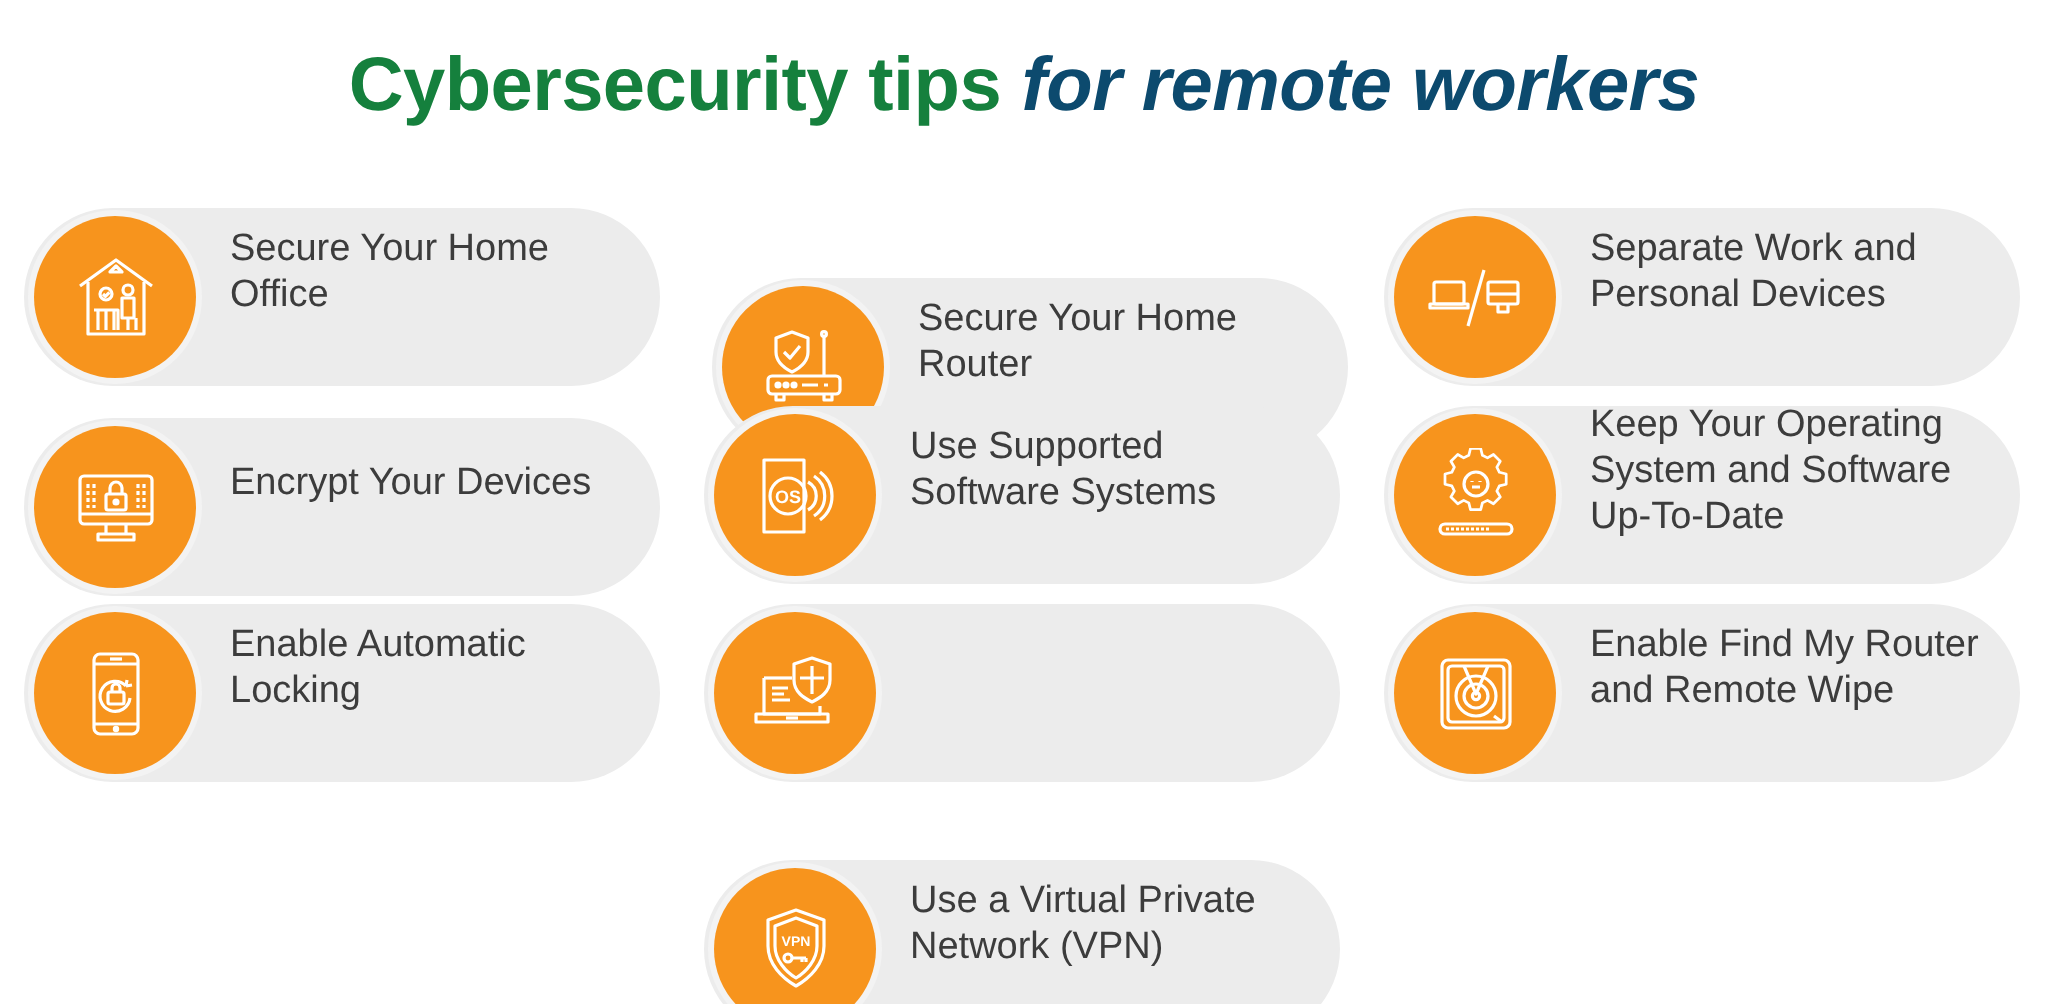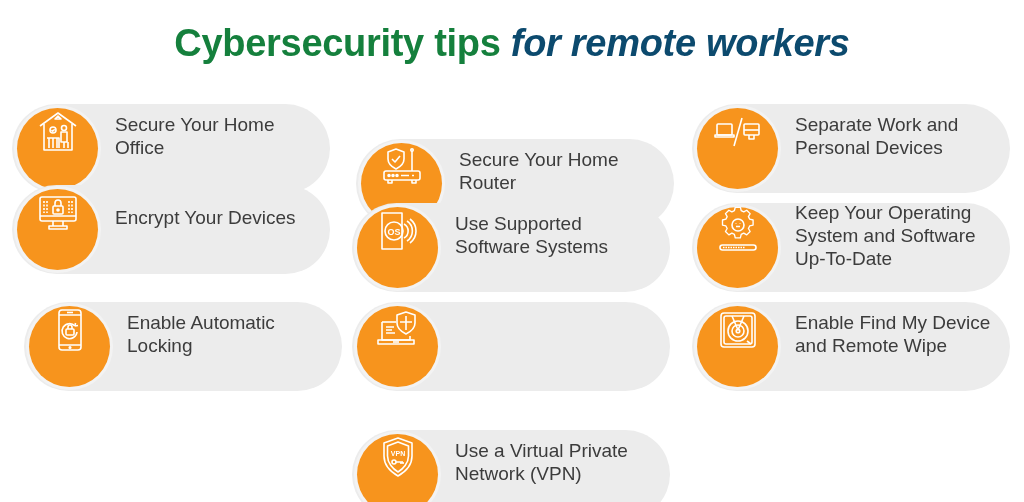--- a/index.html
+++ b/index.html
@@ -12,21 +12,21 @@
     font-size:38px; font-weight:bold; letter-spacing:-0.3px;
   }
   .title .accent { color:#15803d; }
   .title .rest { color:#0c4a6e;font-style:italic; }
   .pill {
     position:absolute; height:89px; width:318px; border-radius:45px;
     background:#ececec;
   }
   .circle {
     position:absolute; left:5px; top:4px; width:81px; height:81px; border-radius:50%;
-    background:#F7941D; display:flex; justify-content:center;
+    background:#F7941D; display:flex; align-items:center; justify-content:center;
     box-shadow: 0 0 0 3px #f3f3f3;
   }
   .circle svg { width:48px; height:48px; }
   .label {
     position:absolute; left:103px; top:0; height:64px; right:16px;
     display:flex; align-items:center;
     font-size:19px; line-height:23px; color:#3c3c3c;
   }
 </style>
 </head>
@@ -78,21 +78,21 @@
         <path d="M1 27 h19 v2 h-19 z"></path>
       <path d="M28 10 L20 38"></path>
       <rect x="30" y="16" width="15" height="11" rx="1"></rect>
         <path d="M30 22 h15"></path>
         <path d="M35 27 v4 h5 v-4"></path>
     </svg>
   </div>
   <div class="label">Separate Work and Personal Devices</div>
 </div>
 
-<div class="pill" style="left:12px;top:185px;">
+<div class="pill" style="left:12px;top:209px;">
   <div class="circle">
     <svg viewBox="0 0 48 48" fill="none" stroke="#fff" stroke-width="1.6" stroke-linejoin="round">
       <rect x="6" y="8" width="36" height="24" rx="2"></rect>
         <path d="M6 27 h36"></path>
       <path d="M19 32 v5 h10 v-5 M15 40 h18 v-3 h-18 z"></path>
       <path d="M10 12 v12 M13 12 v12 M35 12 v12 M38 12 v12" stroke-dasharray="2 1.5"></path>
       <rect x="19" y="17" width="10" height="8" rx="1"></rect>
         <path d="M21 17 v-3 a3 3 0 0 1 6 0 v3"></path>
       <circle cx="24" cy="21" r="1" fill="#fff"></circle>
     </svg>
@@ -118,21 +118,21 @@
       <path d="M21 5 h6 l1 4 l3 1.5 l3.5-2 l4 4 l-2 3.5 l1.5 3 l4 1 v6 l-4 1 l-1.5 3 l2 3.5 l-4 4 l-3.5-2 l-3 1.5 l-1 4 h-6 l-1-4 l-3-1.5 l-3.5 2 l-4-4 l2-3.5 l-1.5-3 l-4-1 v-6 l4-1 l1.5-3 l-2-3.5 l4-4 l3.5 2 l3-1.5 z" transform="translate(0,-4) scale(0.85) translate(4,0)"></path>
       <circle cx="24" cy="18" r="6"></circle>
         <path d="M22 16.5 v0.5 M26 16.5 v0.5 M22 19.5 h4"></path>
       <rect x="6" y="38" width="36" height="5" rx="2.5"></rect>
         <path d="M9 40.5 h22" stroke-dasharray="1.5 1"></path>
     </svg>
   </div>
   <div class="label">Keep Your Operating System and Software Up-To-Date</div>
 </div>
 
-<div class="pill" style="left:24px;top:302px;">
+<div class="pill" style="left:12px;top:302px;">
   <div class="circle">
     <svg viewBox="0 0 48 48" fill="none" stroke="#fff" stroke-width="1.6" stroke-linejoin="round">
       <rect x="13" y="4" width="22" height="40" rx="3"></rect>
         <path d="M13 9 h22 M13 39 h22"></path>
       <path d="M21 6.5 h6"></path>
         <circle cx="24" cy="41.5" r="0.8" fill="#fff"></circle>
       <path d="M31 26 a7.5 7.5 0 1 1 -2-6"></path>
         <path d="M29 20 l0.5-3 M29 20 l3-0.5"></path>
       <rect x="20" y="23" width="8" height="6" rx="1"></rect>
         <path d="M22 23 v-2 a2 2 0 0 1 4 0 v2"></path>
@@ -160,21 +160,21 @@
     <svg viewBox="0 0 48 48" fill="none" stroke="#fff" stroke-width="1.6" stroke-linejoin="round">
       <rect x="7" y="7" width="34" height="34" rx="3"></rect>
         <rect x="10" y="10" width="28" height="28" rx="2"></rect>
       <circle cx="24" cy="25" r="10"></circle>
         <circle cx="24" cy="25" r="6"></circle>
       <path d="M18 10 L24 24 L30 10"></path>
         <circle cx="24" cy="25" r="1.8"></circle>
       <path d="M33 35 l4 3"></path>
     </svg>
   </div>
-  <div class="label">Enable Find My Device and Remote Wipe</div>
+  <div class="label">Enable Find My Router and Remote Wipe</div>
 </div>
 
 <div class="pill" style="left:352px;top:406px;margin-top:24px;">
   <div class="circle">
     <svg viewBox="0 0 48 48" fill="none" stroke="#fff" stroke-width="1.6" stroke-linejoin="round">
       <path d="M24 4 L38 9 V22 C38 31 31 38 24 42 C17 38 10 31 10 22 V9 Z"></path>
       <path d="M24 8 L34.5 12 V22 C34.5 29 29 35 24 38 C19 35 13.5 29 13.5 22 V12 Z"></path>
       <text x="24" y="22" font-size="7" font-family="Liberation Sans, sans-serif" font-weight="bold" fill="#fff" stroke="none" text-anchor="middle">VPN</text>
       <circle cx="20" cy="28" r="2"></circle>
         <path d="M22 28 h7 M27 28 v2 M29 28 v2"></path>

